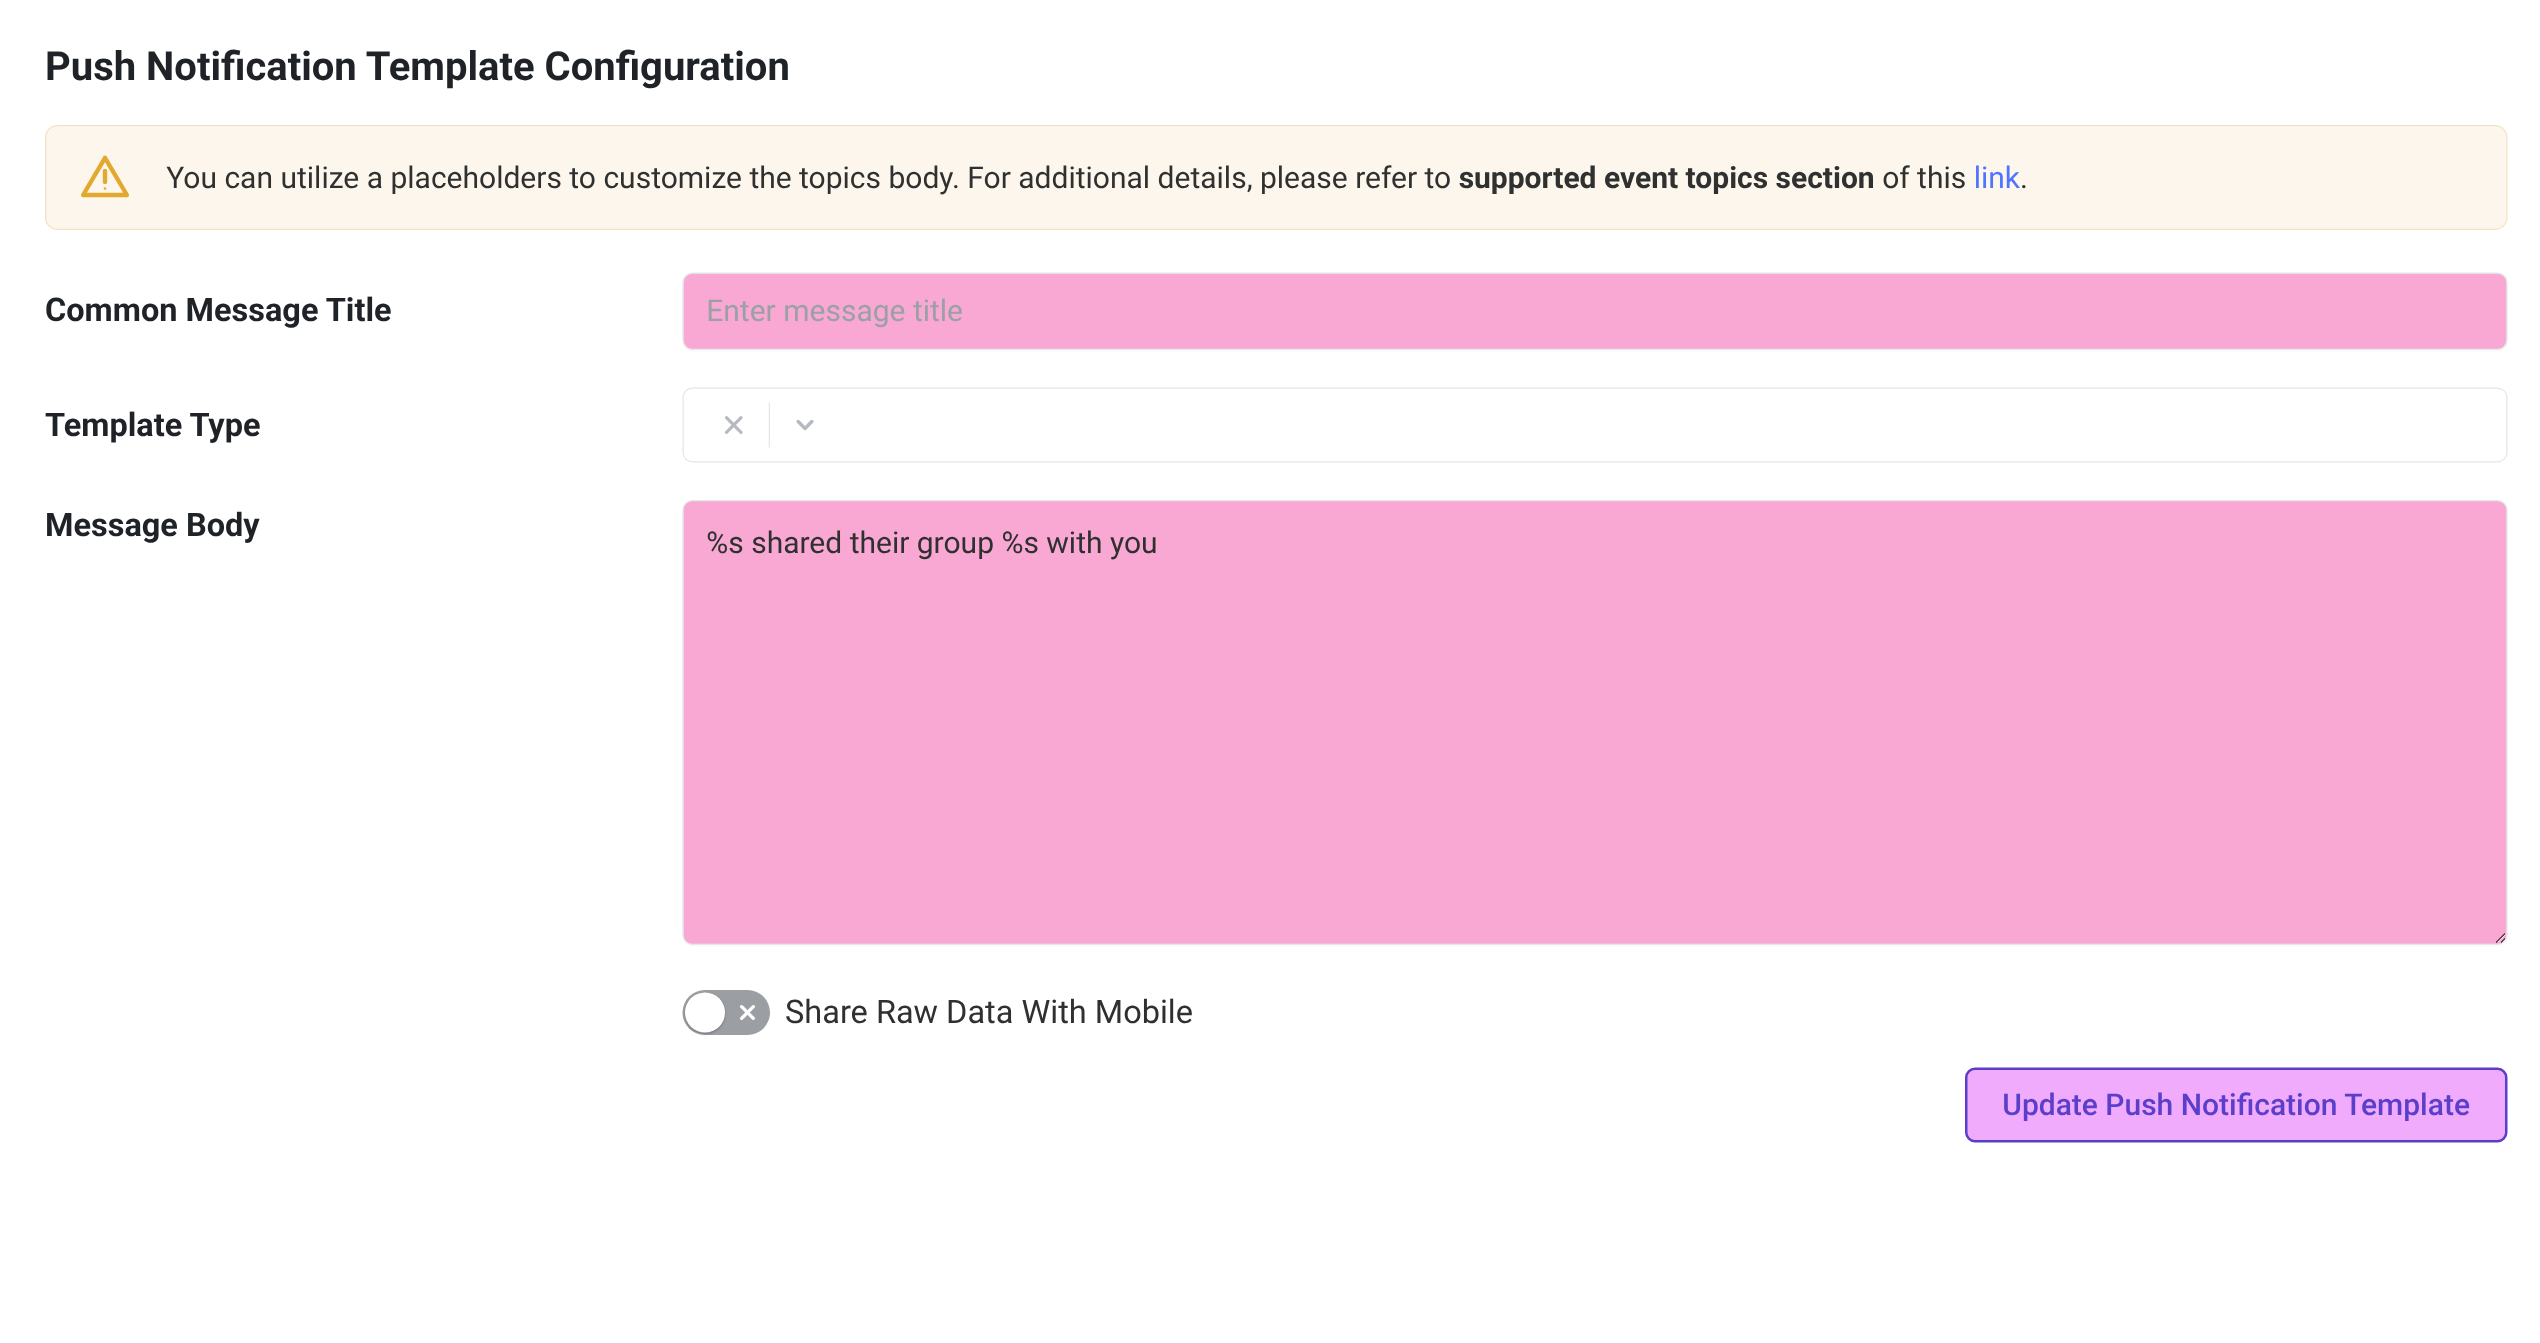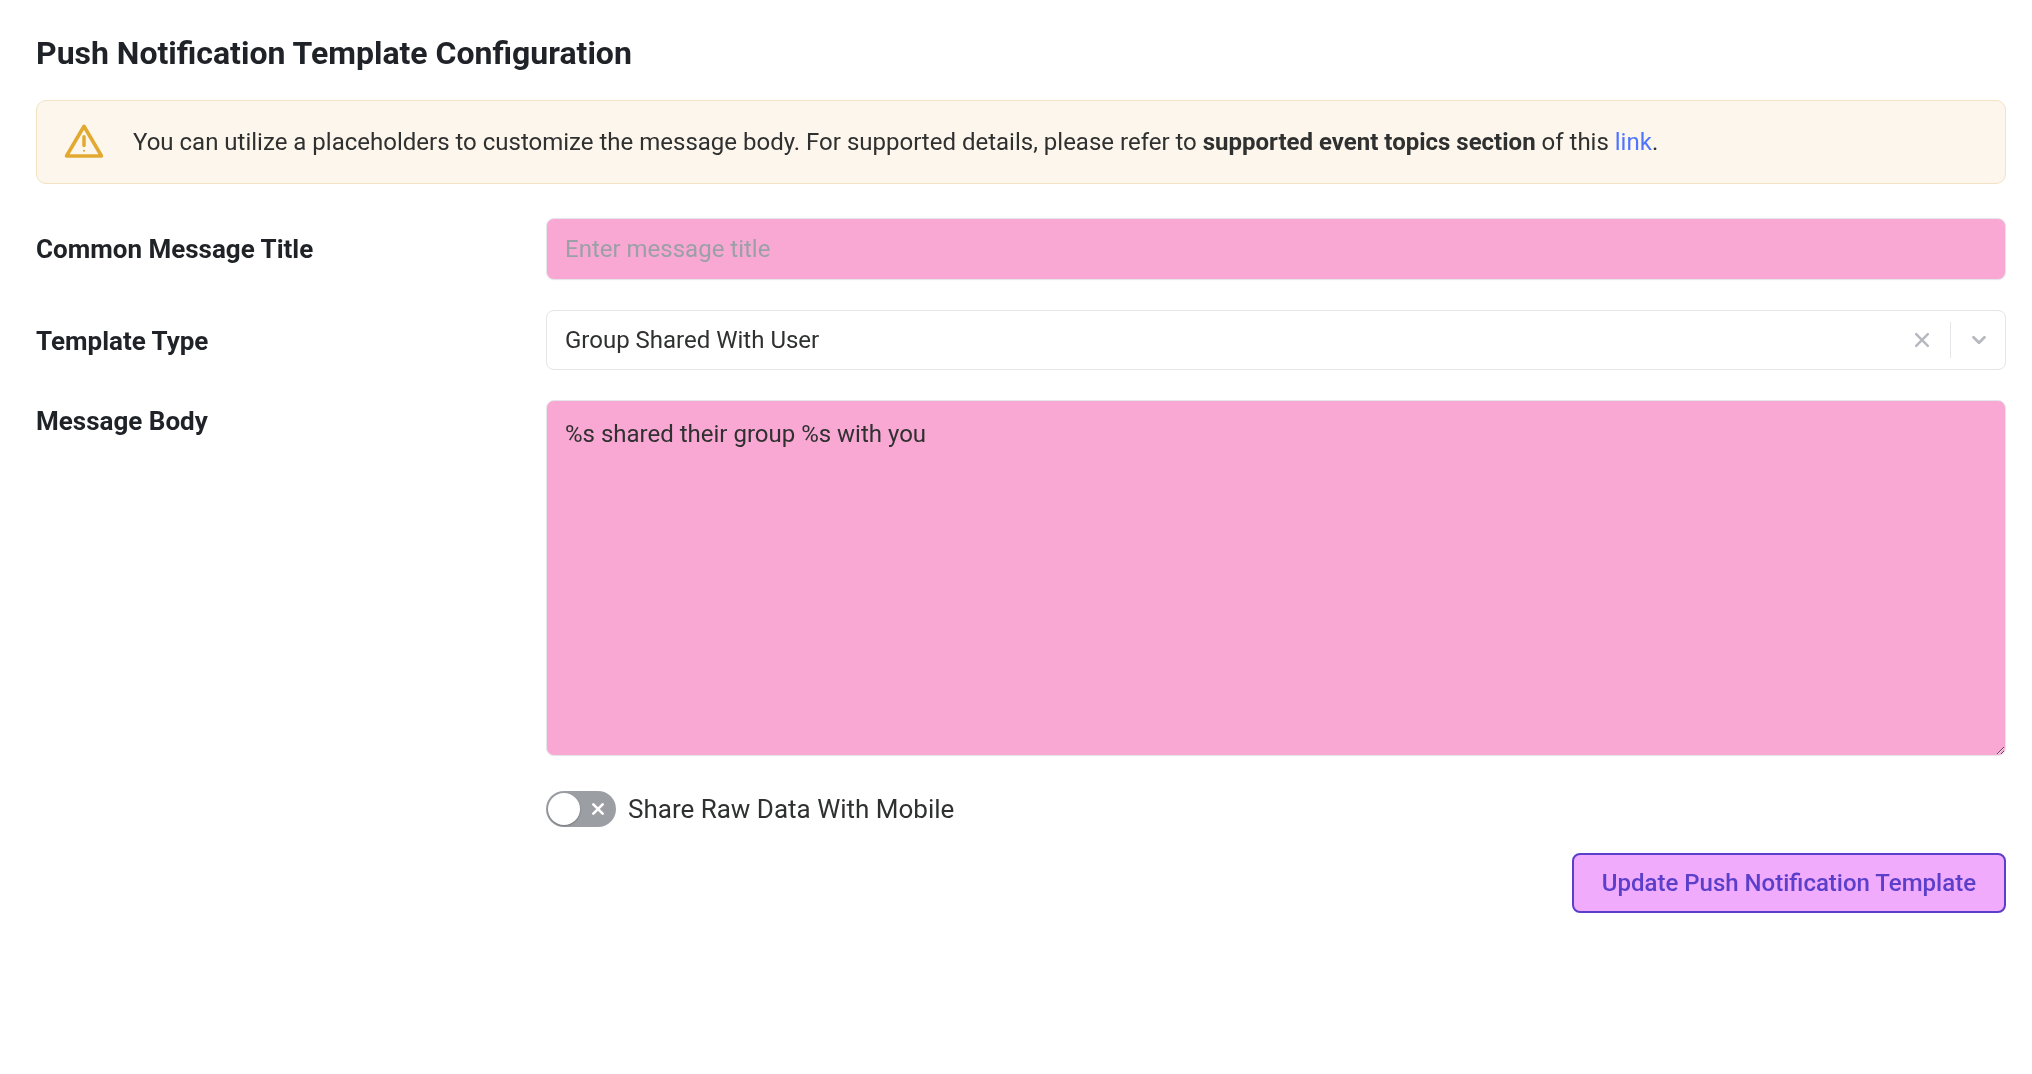--- a/index.html
+++ b/index.html
@@ -188,40 +188,39 @@
 
   <div class="alert">
     <span class="warn-icon">
       <svg viewBox="0 0 24 24" width="42" height="42" fill="none" stroke="#e2a931" stroke-width="2" stroke-linejoin="round" stroke-linecap="round">
         <path d="M12 3 L22 20 H2 Z"></path>
         <line x1="12" y1="9" x2="12" y2="14"></line>
         <circle cx="12" cy="17" r="0.6" fill="#e2a931" stroke="none"></circle>
       </svg>
     </span>
     <span class="alert-text">
-      <span>You can utilize a placeholders to customize the message body. For supported details, please refer to </span><strong>supported event topics section</strong><span> of this </span><a href="#">link</a><span>.</span>
+      <span>You can utilize a placeholders to customize the topics body. For additional details, please refer to </span><strong>supported event topics section</strong><span> of this </span><a href="#">link</a><span>.</span>
     </span>
   </div>
 
   <div class="form-row">
     <div class="form-label-col">
       <span class="form-label">Common Message Title</span>
     </div>
     <div class="form-field-col">
       <input type="text" class="text-input" placeholder="Enter message title" value="" style="">
     </div>
   </div>
 
   <div class="form-row">
     <div class="form-label-col">
       <span class="form-label">Template Type</span>
     </div>
     <div class="form-field-col">
       <div class="select">
-        <span class="value">Group Shared With User</span>
         <span class="sel-icon-btn">
           <svg viewBox="0 0 24 24" width="20" height="20" stroke="#b6b9bf" stroke-width="3" stroke-linecap="round">
             <line x1="5" y1="5" x2="19" y2="19"></line>
             <line x1="19" y1="5" x2="5" y2="19"></line>
           </svg>
         </span>
         <span class="divider"></span>
         <span class="sel-icon-btn">
           <svg viewBox="0 0 24 24" width="22" height="22" fill="none" stroke="#b6b9bf" stroke-width="3" stroke-linecap="round" stroke-linejoin="round">
             <polyline points="6 9 12 15 18 9"></polyline>

